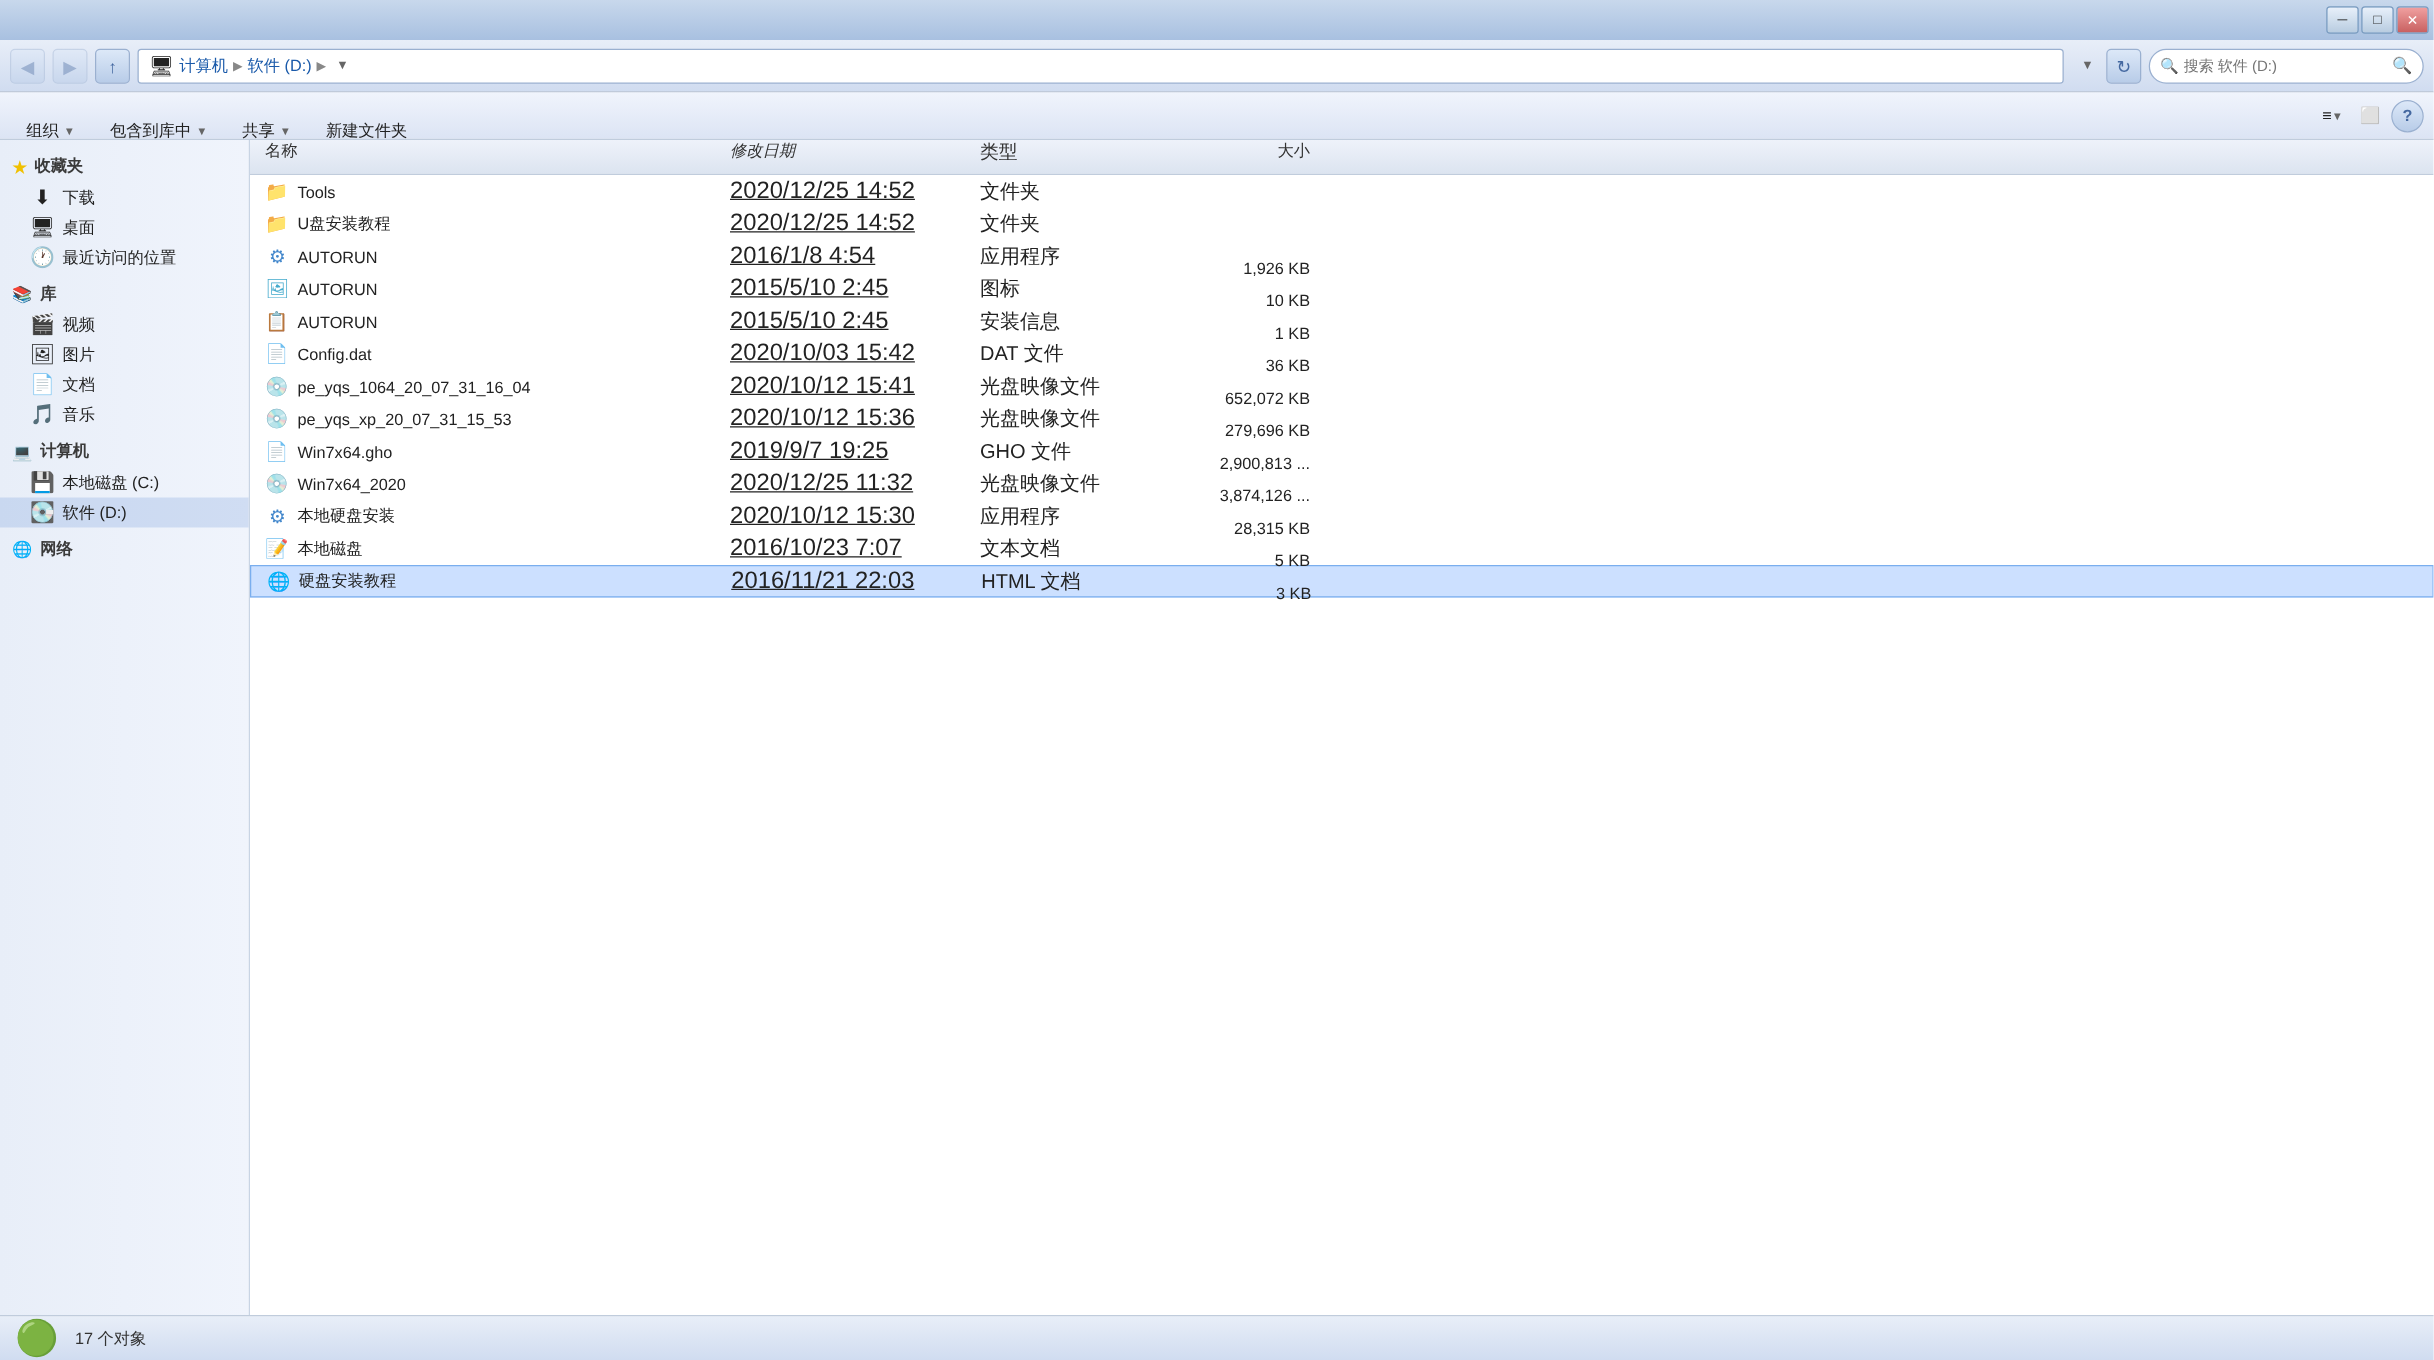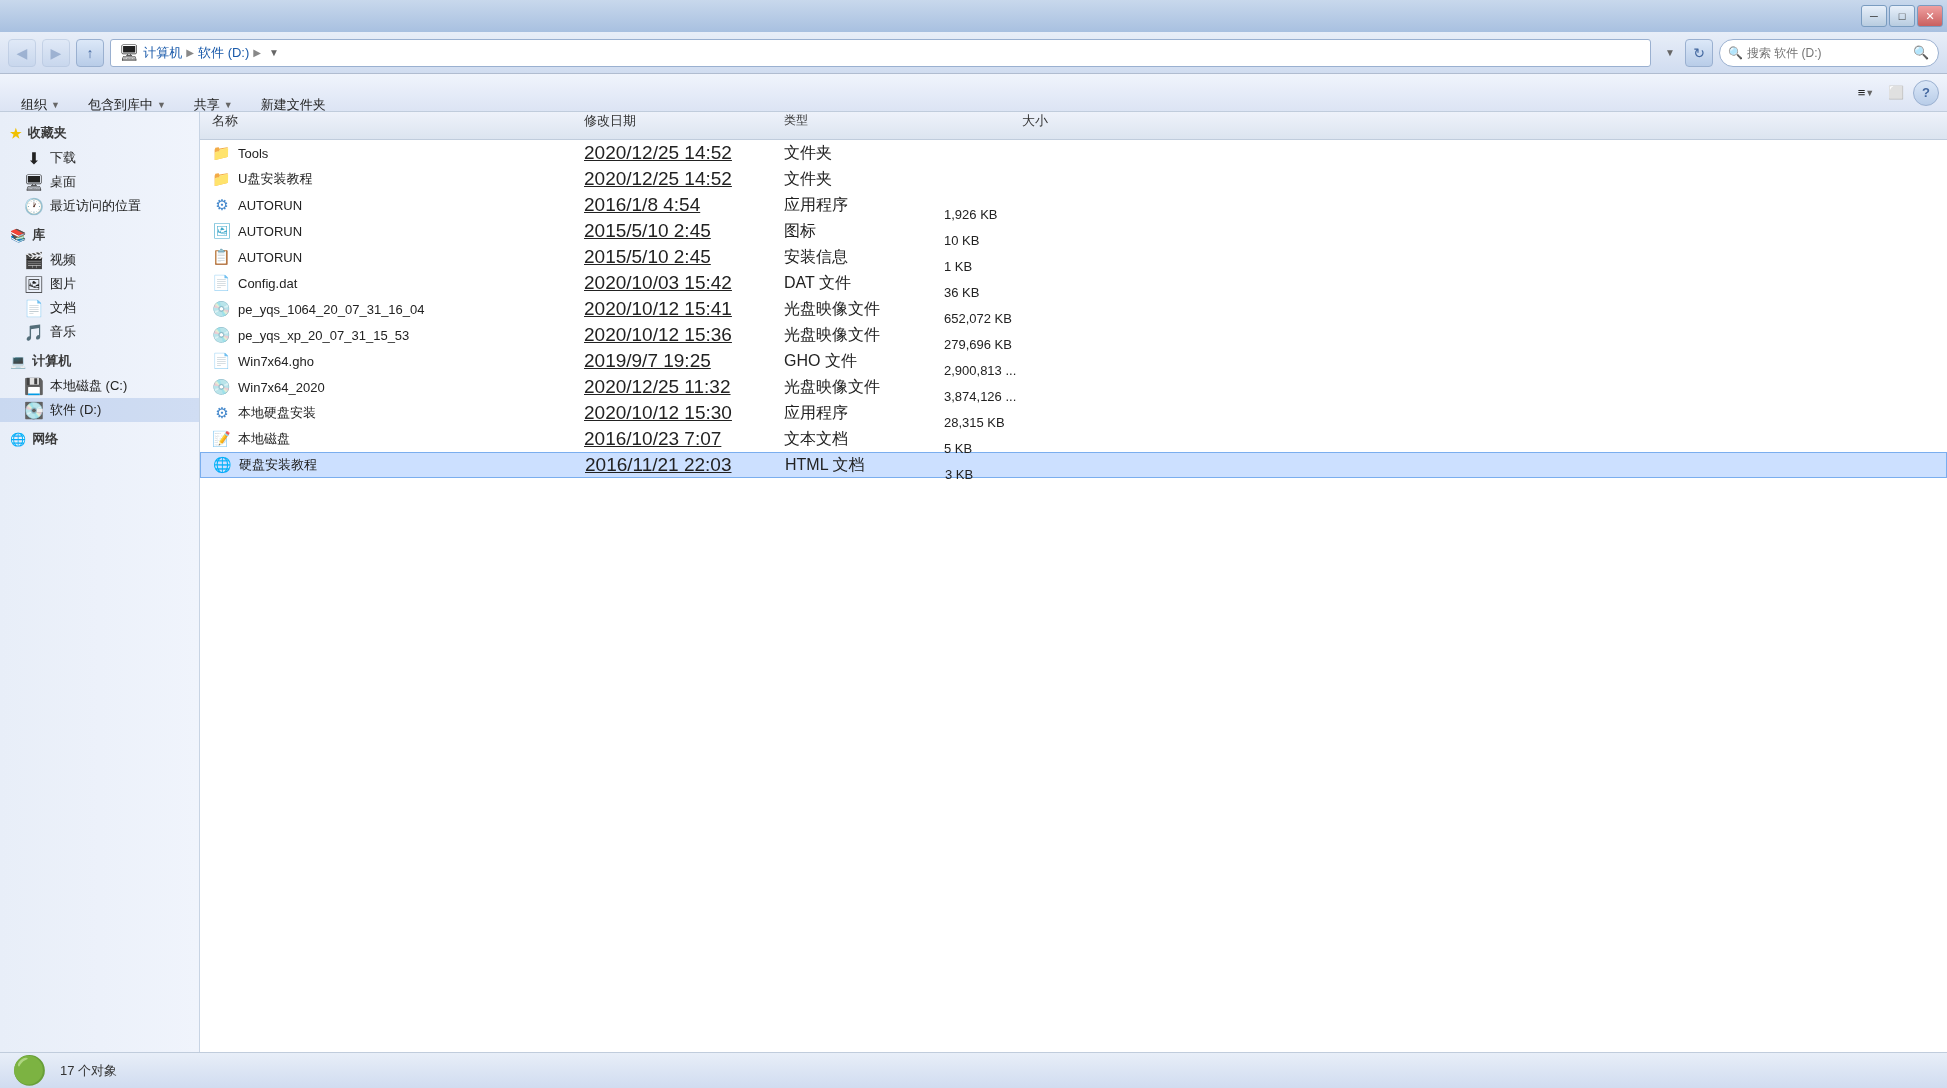--- a/index.html
+++ b/index.html
@@ -257,22 +257,22 @@
     }
     .column-headers {
       display: flex;
       align-items: flex-start;
       background: linear-gradient(to bottom, #eef2fa, #dce4f0);
       border-bottom: 1px solid #c0ccdc;
       padding: 0 4px;
       height: 28px;
     }
     .col-name { width: 380px; padding-left: 8px; font-size: 13px; color: #333; font-weight: normal; }
-    .col-date { width: 200px; font-size: 13px; color: #333; }
-    .col-type { width: 160px; font-size: 12px; color: #333; }
+    .col-date { width: 200px; font-size: 13px; color: #333; font-style: italic; }
+    .col-type { width: 160px; font-size: 15px; color: #333; }
     .col-size { width: 120px; font-size: 13px; color: #333; text-align: right; padding-right: 16px; }
 
     .file-list {
       flex: 1;
       overflow-y: auto;
     }
     .file-row {
       display: flex;
       align-items: center;
       height: 26px;
@@ -286,21 +286,21 @@
       display: flex;
       align-items: center;
       gap: 6px;
       padding-left: 8px;
       font-size: 13px;
       overflow: hidden;
       white-space: nowrap;
     }
     .file-date { width: 200px; font-size: 19px; text-decoration: underline; }
     .file-type { width: 160px; font-size: 16px; }
-    .file-size { width: 120px; font-size: 13px; text-align: left; padding-right: 16px; margin-top: 18px; }
+    .file-size { width: 120px; font-size: 13px; text-align: right; padding-right: 16px; margin-top: 18px; }
 
     .file-icon {
       width: 20px;
       height: 18px;
       display: inline-flex;
       align-items: center;
       justify-content: center;
       font-size: 15px;
       flex-shrink: 0;
     }

